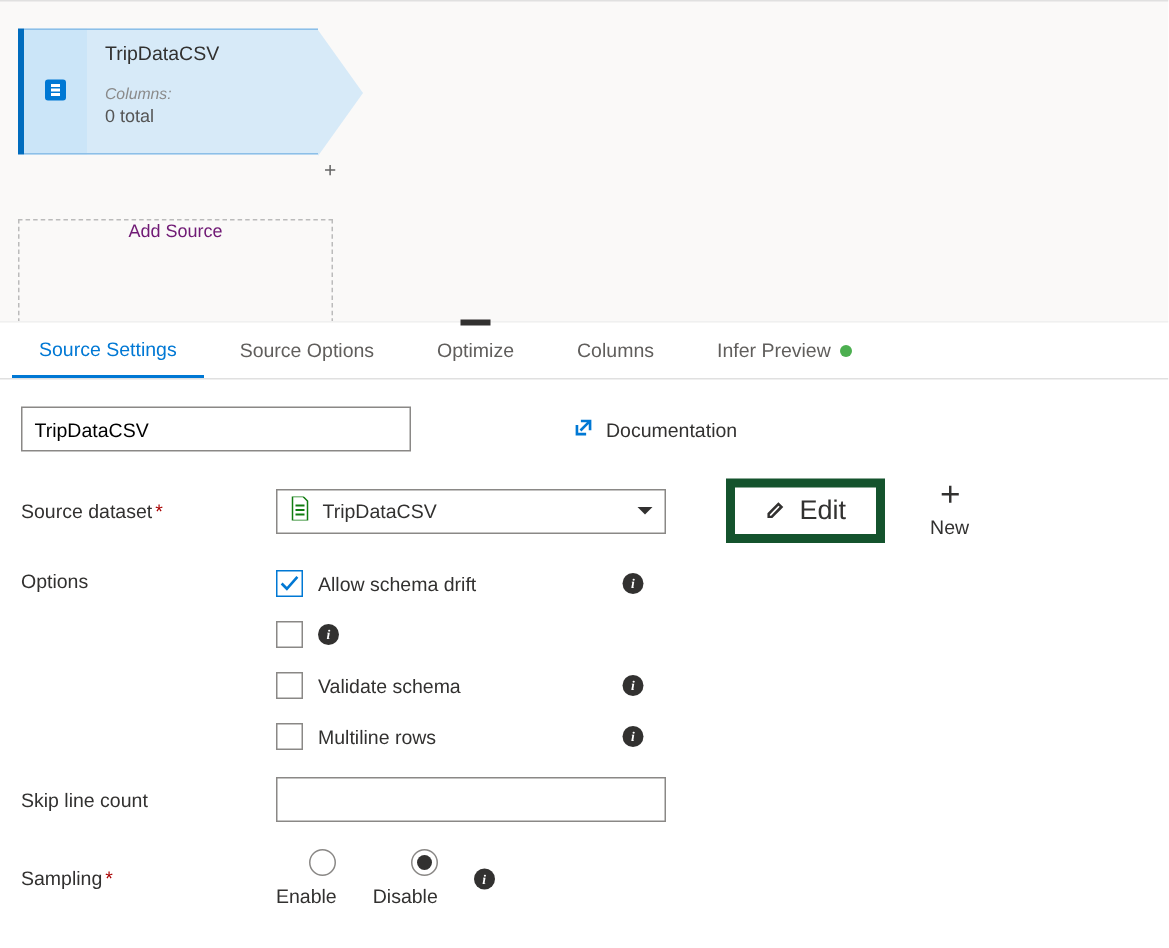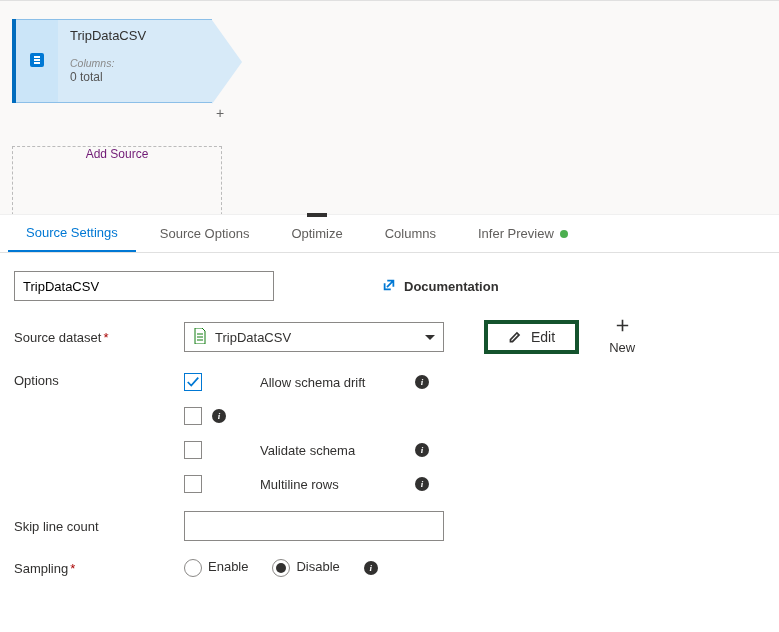--- a/index.html
+++ b/index.html
@@ -171,33 +171,33 @@
     border-left: 5px solid transparent;
     border-right: 5px solid transparent;
     border-top: 5px solid #323130;
   }
   .doc-link {
     display: inline-flex;
     align-items: center;
     gap: 8px;
     margin-left: 108px;
     color: #323130;
-    font-weight: 700;
+    font-weight: 400;
     font-size: 13px;
     cursor: pointer;
   }
   .edit-btn {
     position: relative;
     display: inline-flex;
     align-items: center;
     gap: 10px;
     padding: 5px 20px;
-    border: 4px solid #14532d;
+    border: 6px solid #14532d;
     margin-left: 40px;
-    font-size: 14px;
+    font-size: 18px;
     cursor: pointer;
   }
   .new-btn {
     display: inline-flex;
     align-items: center;
     gap: 8px;
     margin-left: 30px;
     font-size: 13px;
     cursor: pointer;
     flex-direction: column;
@@ -207,21 +207,21 @@
     flex-direction: column;
     gap: 16px;
   }
   .row.options { align-items: flex-start; }
   .opt {
     display: flex;
     align-items: center;
     gap: 10px;
     width: 245px;
   }
-  .opt-label { flex: 1; margin-left: 48px; }
+  .opt-label { flex: 1; }
   .chk {
     width: 18px;
     height: 18px;
     border: 1px solid #8a8886;
     display: inline-flex;
     align-items: center;
     justify-content: center;
     cursor: pointer;
   }
   .chk.checked {
@@ -239,23 +239,24 @@
     align-items: center;
     justify-content: center;
     font-weight: bold;
     cursor: pointer;
     font-style: italic;
     font-family: Georgia, serif;
   }
   .radio-group { display: flex; gap: 24px; align-items: center; }
   .radio {
     display: inline-flex;
-    align-items: flex-start;
+    align-items: flex-end;
     gap: 6px;
     cursor: pointer;
+    flex-direction: column;
   }
   .radio-o {
     width: 18px; height: 18px;
     border: 1px solid #8a8886;
     border-radius: 50%;
     display: inline-flex;
     align-items: center;
     justify-content: center;
   }
   .radio-o.sel::after {

